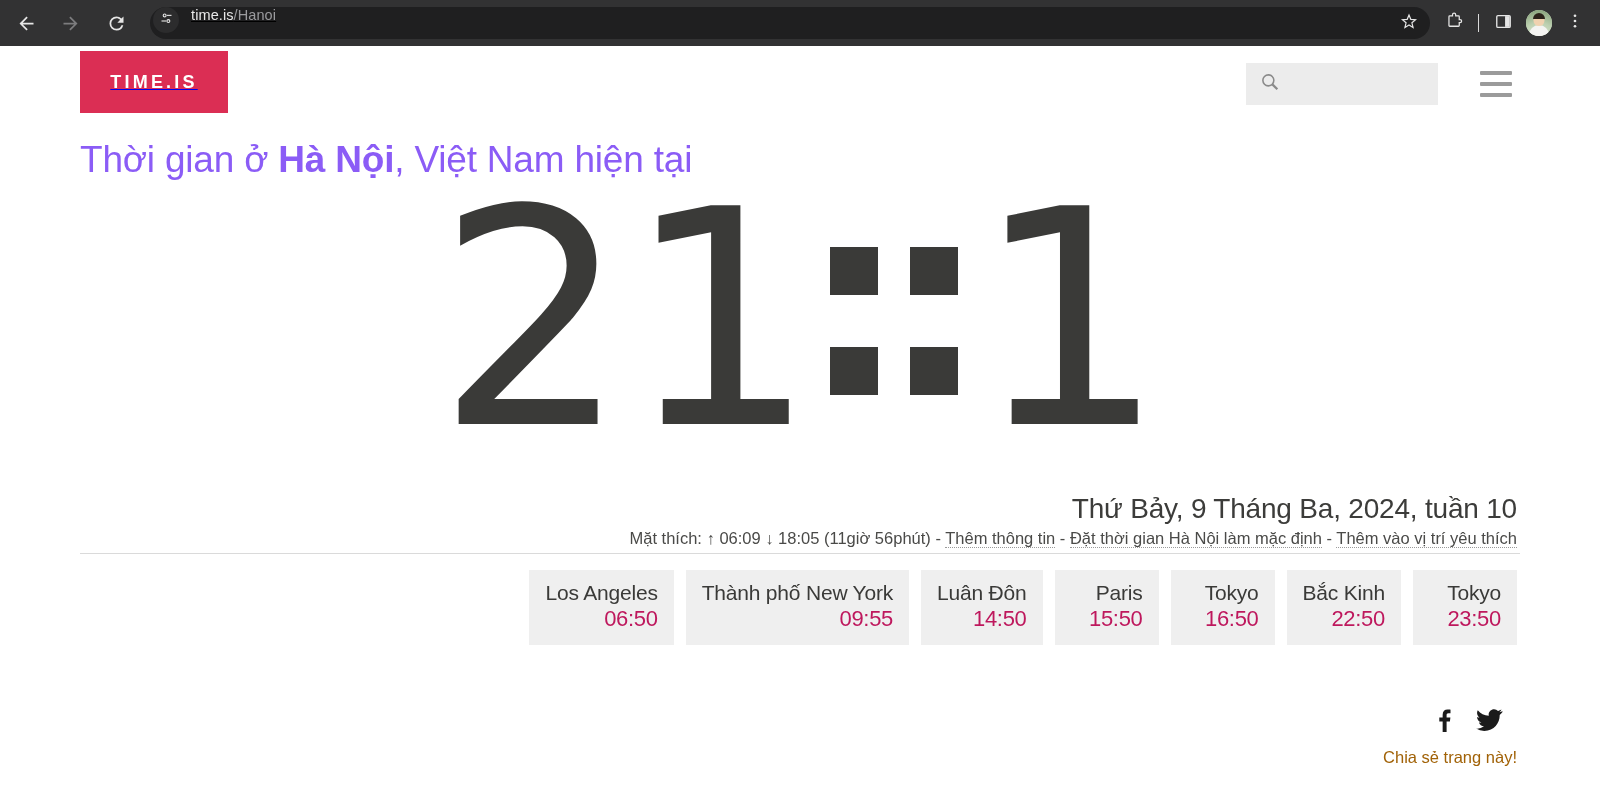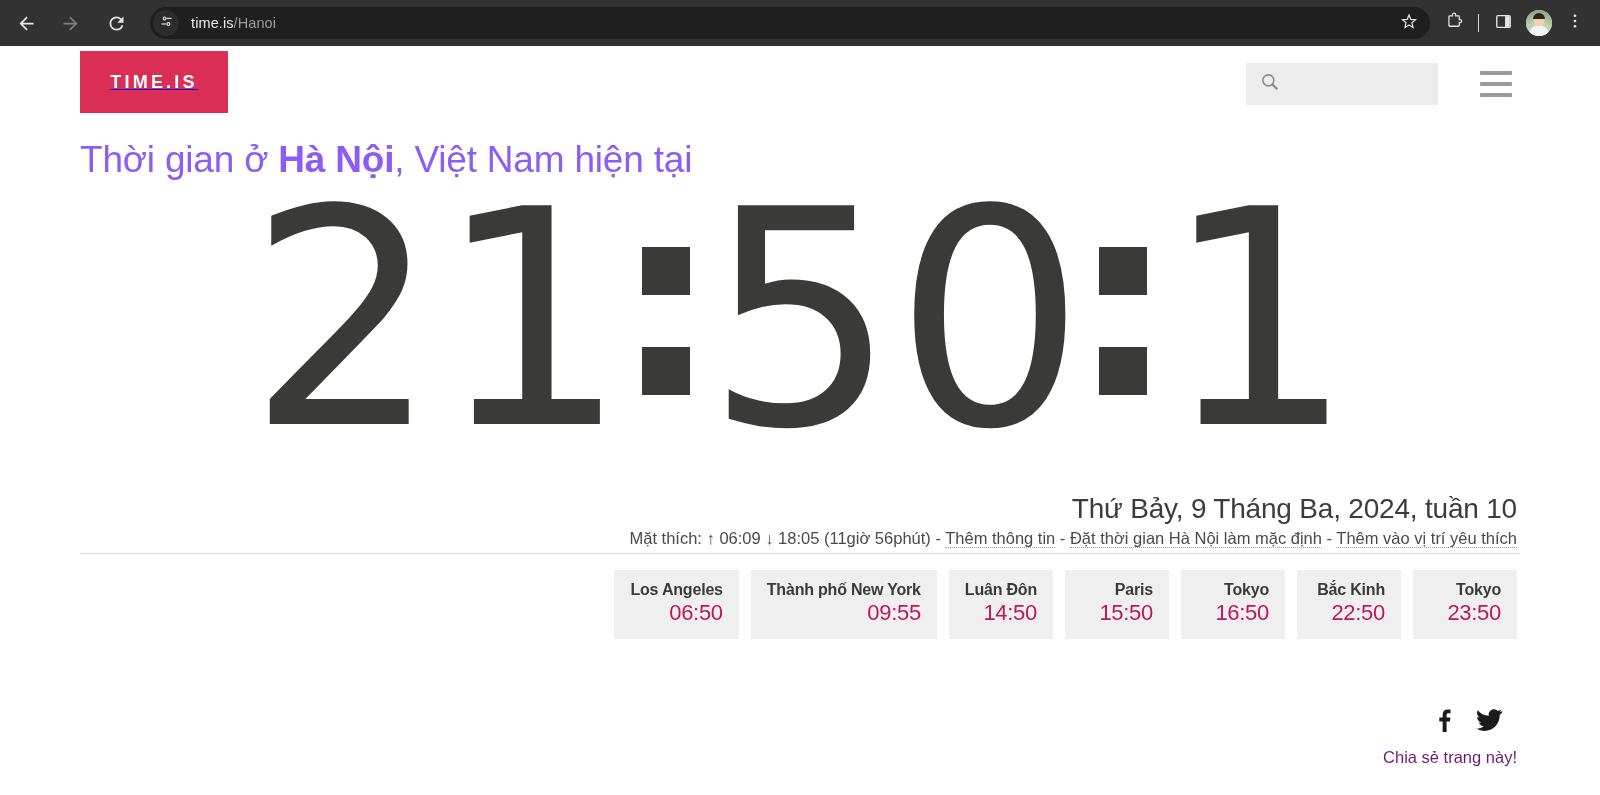--- a/index.html
+++ b/index.html
@@ -27,22 +27,23 @@
   #nav-back { margin-left: 6px; }
   #nav-forward { margin-left: 4px; }
   #nav-reload { margin-left: 6px; }
 
   #omnibox {
     margin-left: 14px;
     height: 32px;
     width: 1280px;
     background: #1f1f20;
     border-radius: 16px;
-    display: flex; align-items: center;
+    display: flex; align-items: flex-start;
     position: relative;
+    text-decoration: underline;
   }
   #site-info-chip {
     width: 26px; height: 26px;
     margin-left: 3px;
     border-radius: 50%;
     background: #2c2c2d;
     display: flex; align-items: center; justify-content: center;
     flex: 0 0 auto;
   }
   #omnibox-url {
@@ -215,22 +216,22 @@
     margin-top: 16px;
     padding-right: 3px;
   }
   .city-box {
     background: #efefef;
     padding: 11px 16px 13px 16px;
     text-align: right;
     min-width: 104px;
   }
   .city-name {
-    font-size: 16px;
-    font-weight: bold;
+    font-size: 21px;
+    font-weight: normal;
     color: #3a3a38;
     white-space: nowrap;
     letter-spacing: -0.2px;
   }
   .city-time {
     font-size: 22px;
     color: #be185d;
     margin-top: 1px;
     letter-spacing: -0.3px;
   }
@@ -242,21 +243,21 @@
     width: 260px;
   }
   #share-icons {
     display: flex; justify-content: flex-end; align-items: center;
     gap: 22px;
     padding-right: 14px;
   }
   #share-caption {
     margin-top: 11px;
     font-size: 16.5px;
-    color: #701a75;
+    color: #a16207;
   }
 </style>
 </head>
 <body>
 
 <div id="browser-toolbar">
 
   <div class="nav-btn" id="nav-back">
     <span>
       <svg width="21" height="21" viewBox="0 0 24 24">
@@ -364,21 +365,20 @@
 
     <h1 id="headline"><span>Thời gian ở </span><b>Hà Nội</b><span>, Việt Nam hiện tại</span></h1>
 
     <div id="clock-wrap">
       <div id="clock">
         <span class="dg">21</span>
         <span class="sep">
             <i></i>
             <i></i>
           </span>
-        <span class="dg">50</span>
         <span class="sep">
             <i></i>
             <i></i>
           </span>
         <span class="dg">1</span>
       </div>
     </div>
 
     <div id="date-line">Thứ Bảy, 9 Tháng Ba, 2024, tuần 10</div>
 

